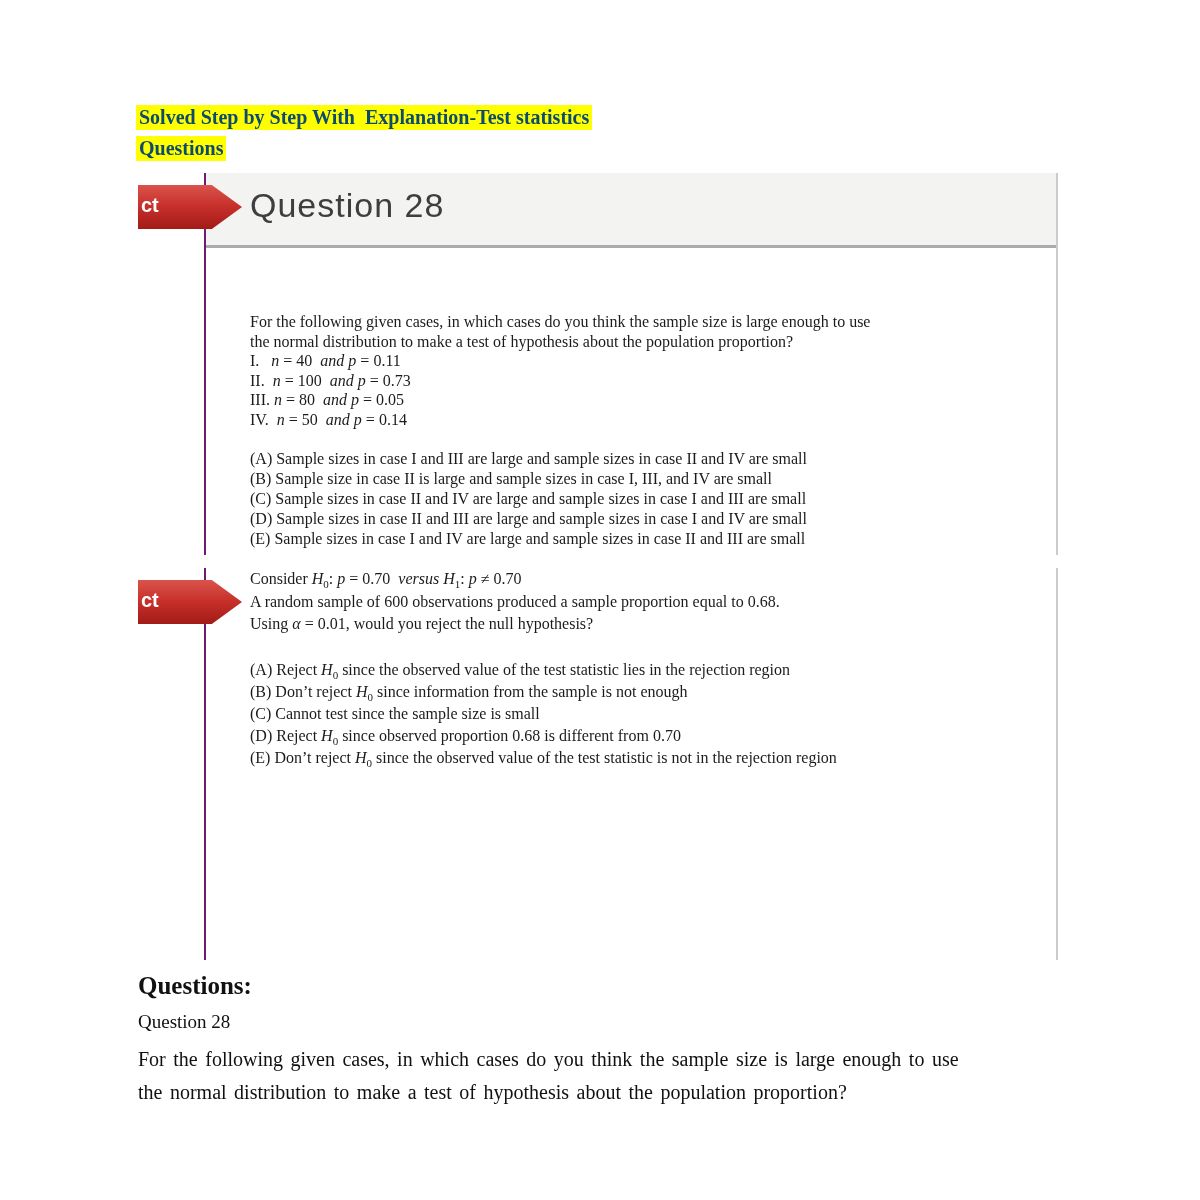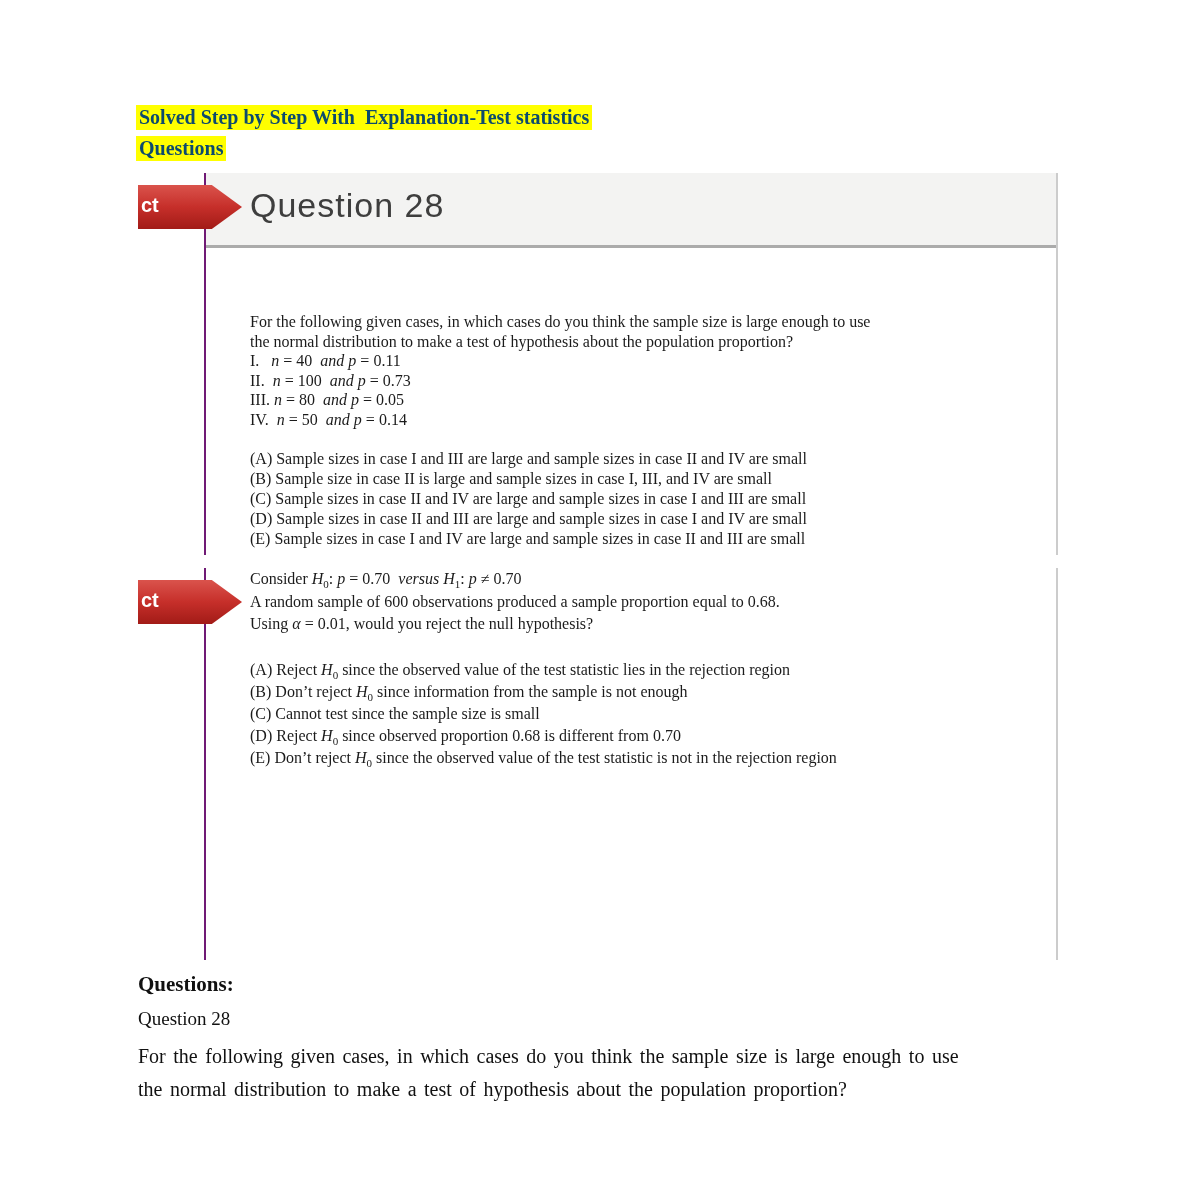--- a/index.html
+++ b/index.html
@@ -92,21 +92,21 @@
   sub { font-size: 11px; line-height: 0; }
 
   
   .footer {
     position: absolute;
     left: 138px; top: 972px;
     width: 925px;
     font-family: "Liberation Serif", serif;
     color: #111111;
   }
-  .f-heading { font-weight: bold; font-size: 21px; font-family: Liberation Serif, serif; }
+  .f-heading { font-weight: bold; font-size: 25px; font-family: Liberation Serif, serif; }
   .f-qlabel  { margin-top: 11px; font-size: 19px; }
   .f-para    {
     margin-top: 10px;
     font-size: 20px;
     line-height: 32.5px;
     word-spacing: 2.5px;
     white-space: pre-wrap;
   }
 </style>
 </head>

